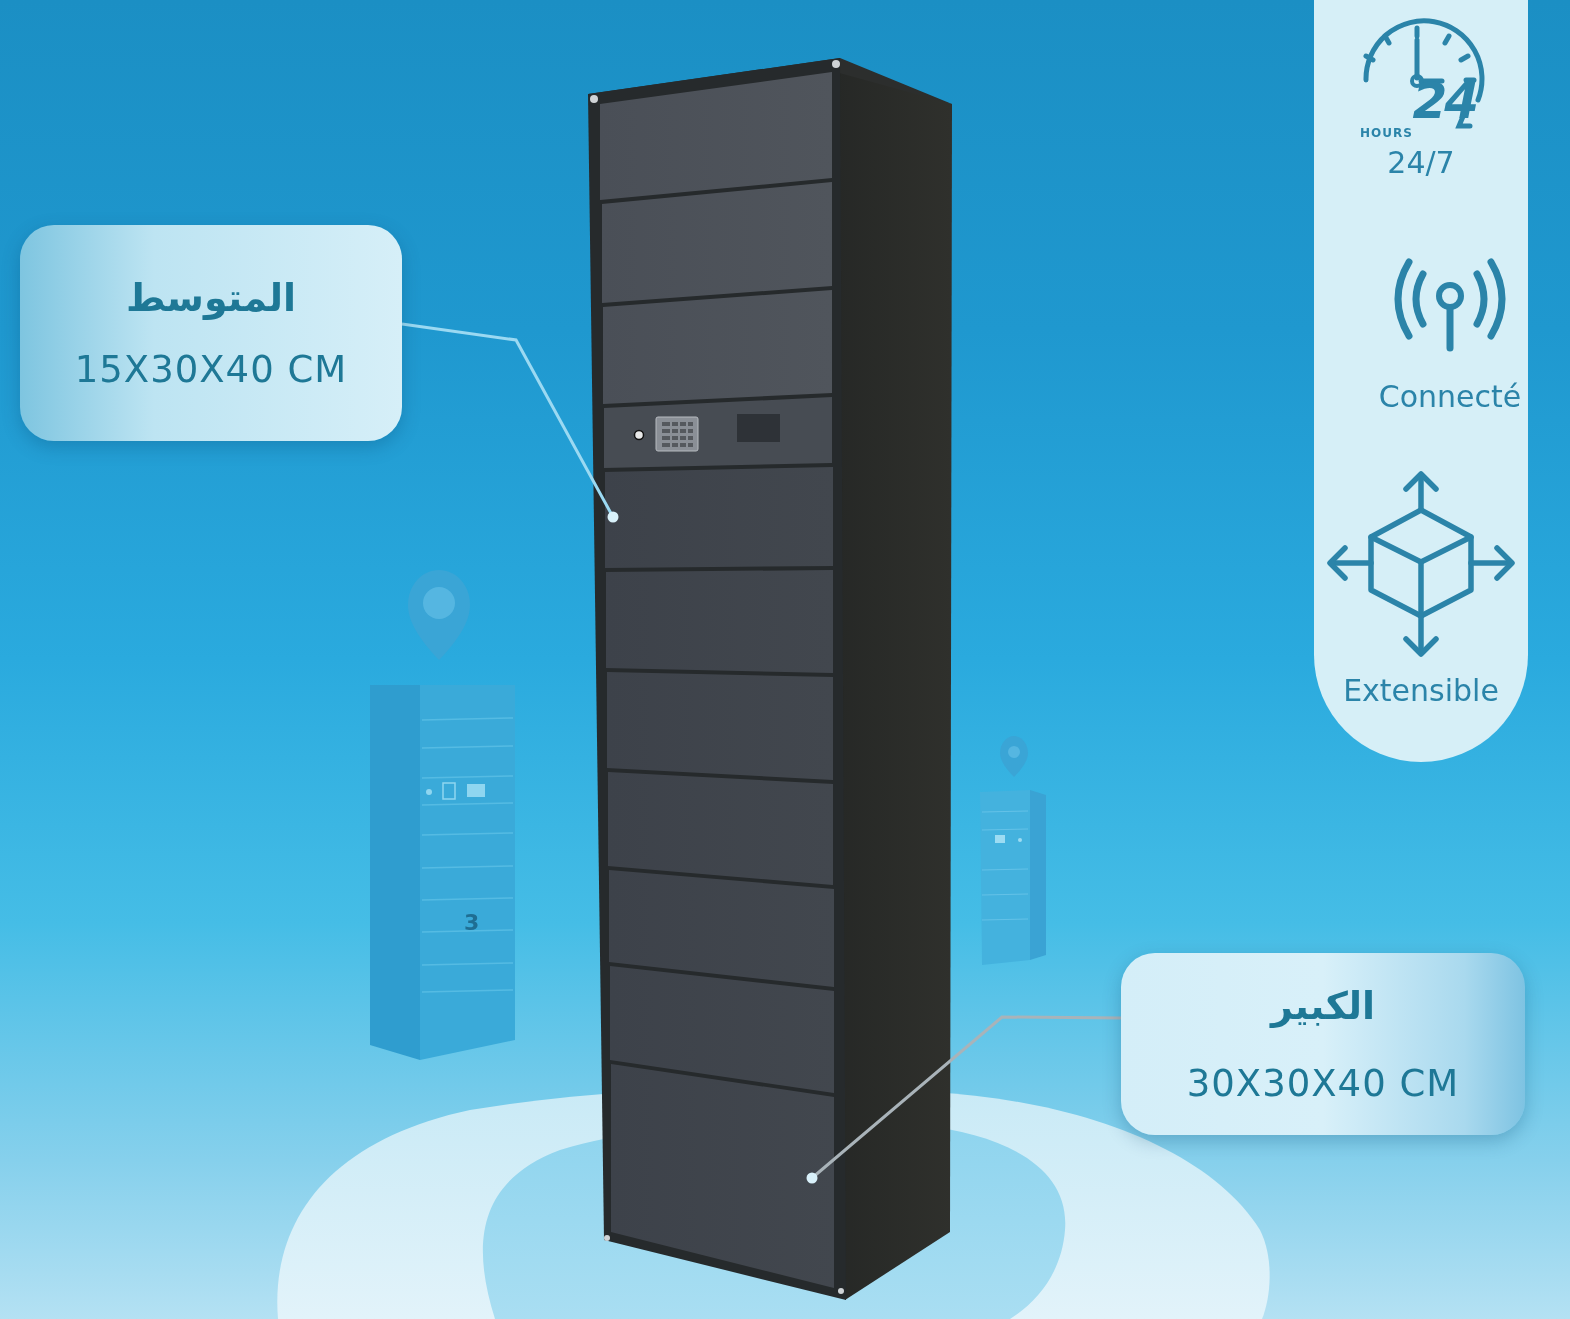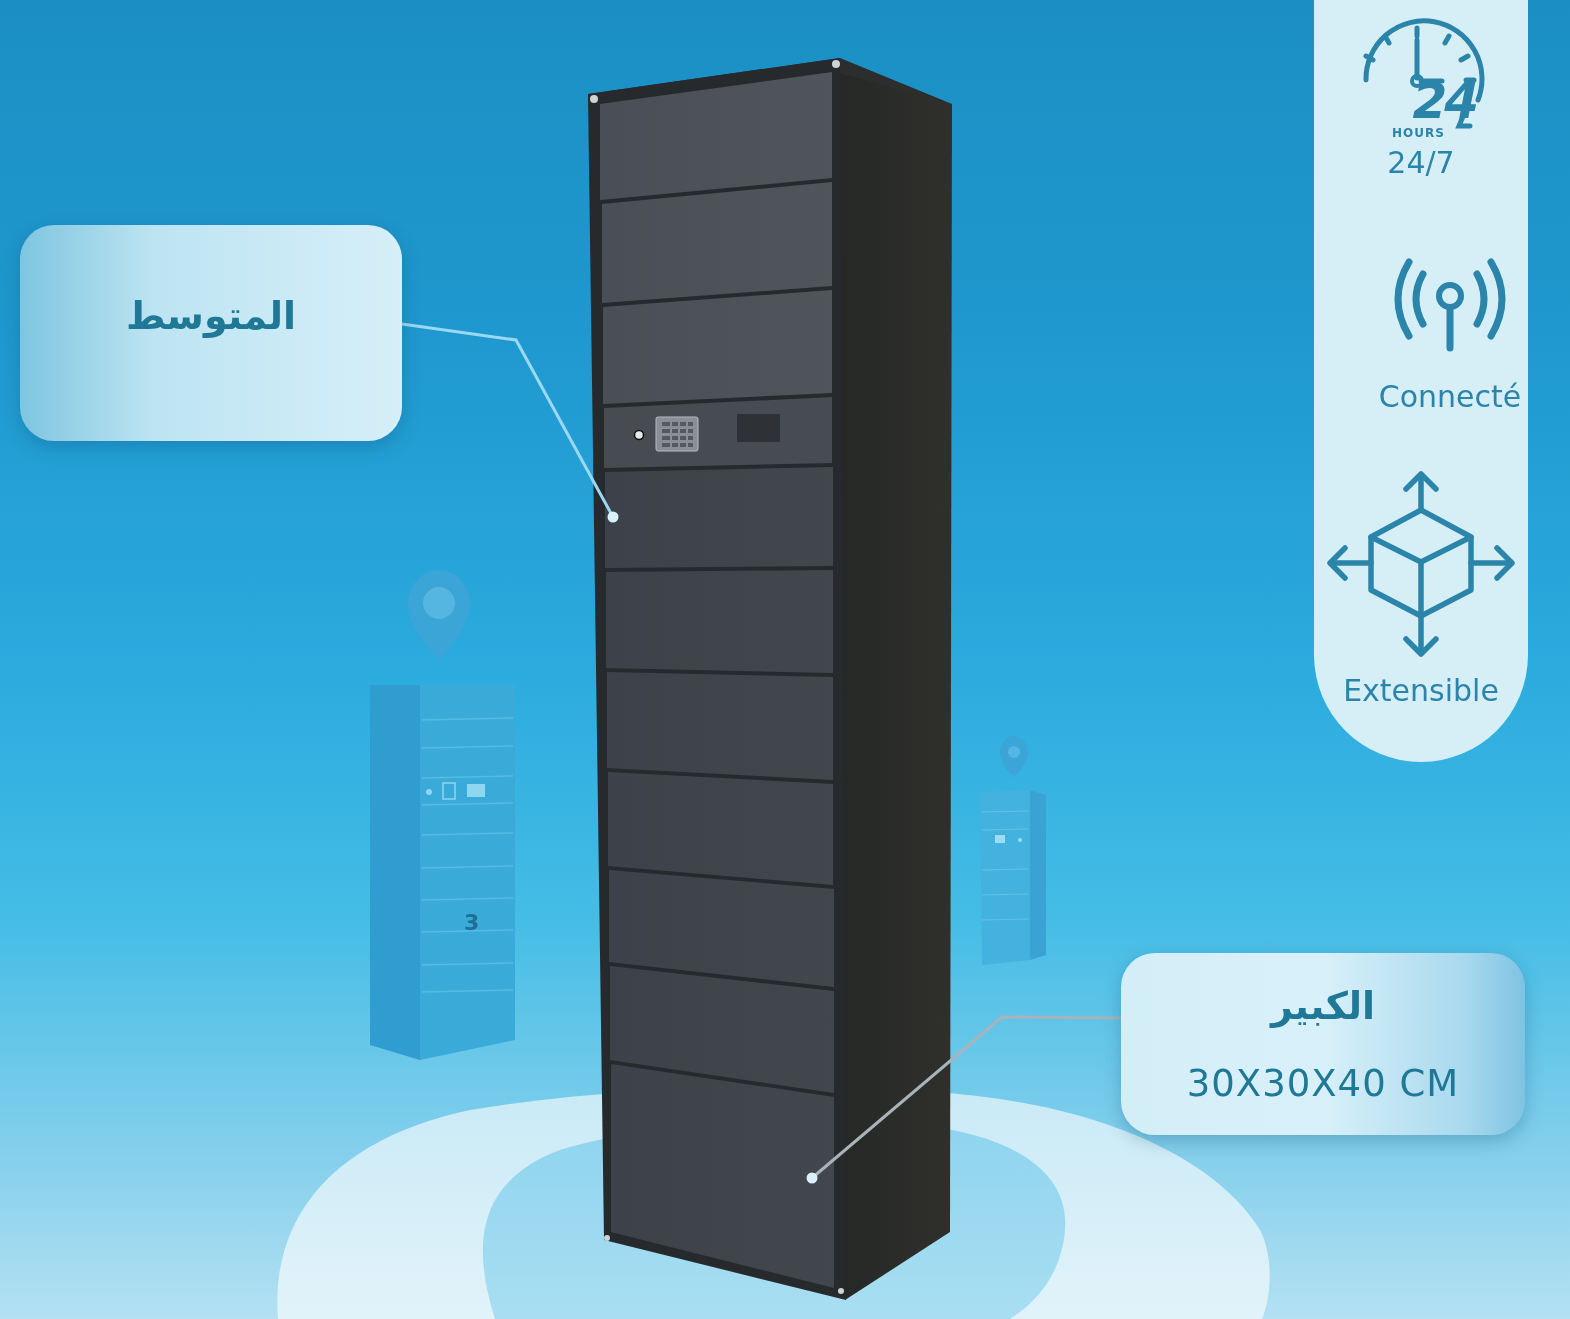--- a/index.html
+++ b/index.html
@@ -182,20 +182,21 @@
   <circle cx="841" cy="1291" r="3" fill="#cfd3d6"></circle>
 
   <polyline points="402,324 516,340 613,517" fill="none" stroke="#9bd9f2" stroke-width="3"></polyline>
   <circle cx="613" cy="517" r="5.5" fill="#d9f1fa"></circle>
   <polyline points="1121,1018 1002,1017 812,1178" fill="none" stroke="#a9b3b9" stroke-width="3"></polyline>
   <circle cx="812" cy="1178" r="5.5" fill="#d9f1fa"></circle>
 </svg>
 
 <div class="callout callout-left">
   <div class="ar-title">المتوسط</div>
+  <div class="dims">15X30X40 CM</div>
 </div>
 
 <div class="callout callout-right">
   <div class="ar-title">الكبير</div>
   <div class="dims">30X30X40 CM</div>
 </div>
 
 <div class="feature-panel">
 
   <div class="feature" style="top:18px;">
@@ -209,21 +210,21 @@
           <line x1="118" y1="62" x2="110" y2="62"></line>
           <line x1="29" y1="18" x2="33" y2="25"></line>
           <line x1="10" y1="38" x2="17" y2="42"></line>
           <line x1="61" y1="22" x2="61" y2="60"></line>
           <line x1="65" y1="63" x2="86" y2="63"></line>
           <path d="M 108,96 L 103,108 L 114,108"></path>
         </g>
         <circle cx="61" cy="63" r="5" fill="none" stroke="#2b84a9" stroke-width="4"></circle>
       </svg>
       <span style="position:absolute; left:0; top:58px; width:130px; text-align:right; padding-right:10px; box-sizing:border-box; font-family:'DejaVu Sans',sans-serif; font-weight:bold; font-size:50px; line-height:1; color:#2b84a9; letter-spacing:-3px;font-style:italic;">24</span>
-      <span style="position:absolute; left:4px; top:108px; font-family:'DejaVu Sans',sans-serif; font-weight:bold; font-size:12px; color:#2b84a9; letter-spacing:1px;margin-left:32px;">HOURS</span>
+      <span style="position:absolute; left:4px; top:108px; font-family:'DejaVu Sans',sans-serif; font-weight:bold; font-size:12px; color:#2b84a9; letter-spacing:1px;">HOURS</span>
     </div>
     <div class="label" style="">24/7</div>
   </div>
 
   <div class="feature" style="top:254px;padding-left:29px;">
     <svg width="130" height="100" viewBox="0 0 130 100">
       <g fill="none" stroke="#2b84a9" stroke-width="7" stroke-linecap="round">
         <path d="M 24,8 Q 2,45 24,82"></path>
         <path d="M 38,20 Q 24,45 38,70"></path>
         <path d="M 106,8 Q 128,45 106,82"></path>

